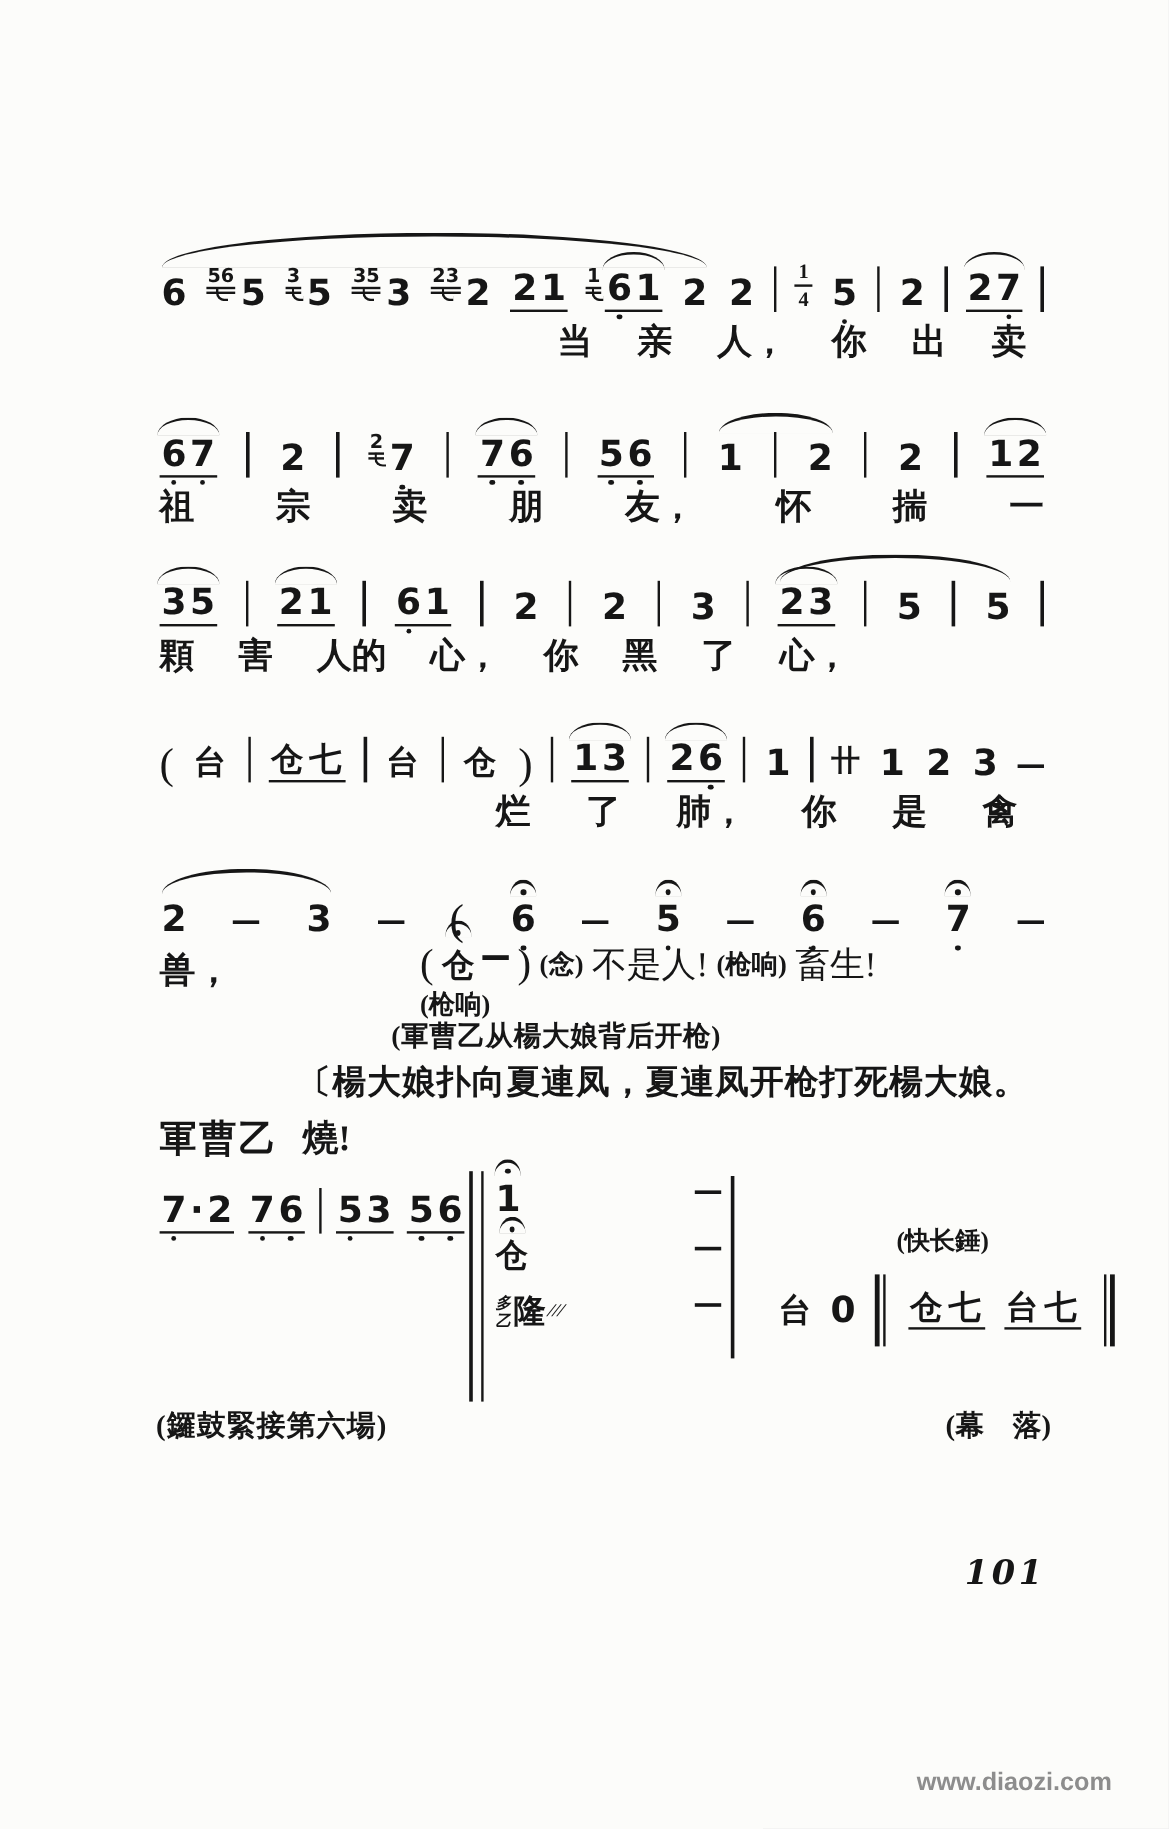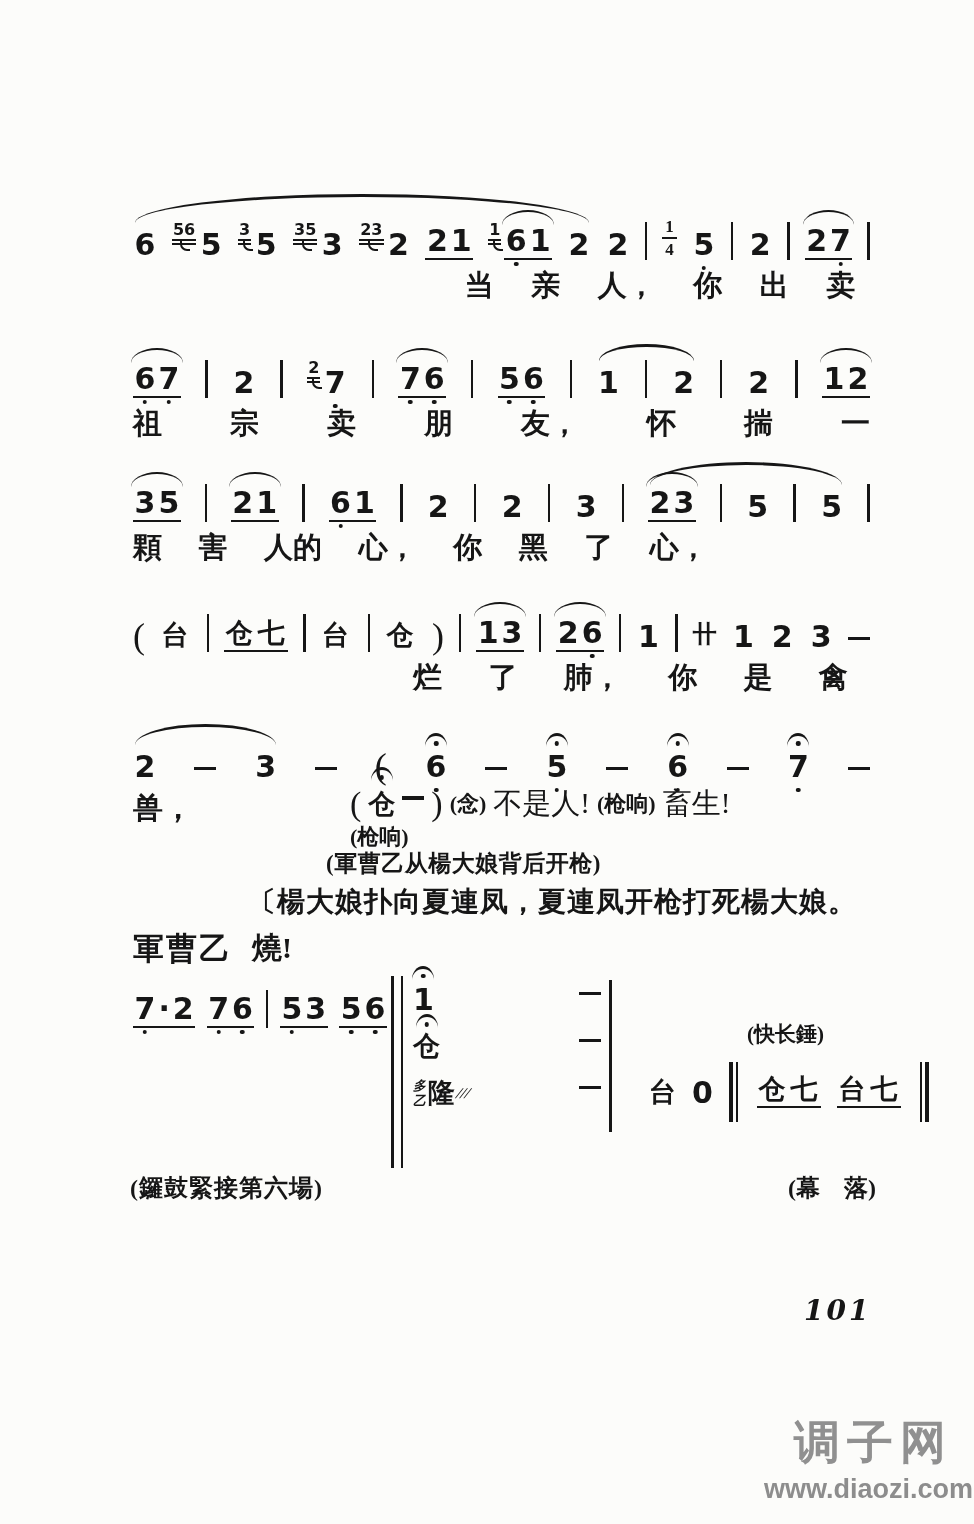--- a/index.html
+++ b/index.html
@@ -87,21 +87,21 @@
   .rt{width:2px;background:#161616;}
   .rd{display:flex;flex-direction:column;justify-content:space-between;padding:5px 0;}
   .rd b{width:5px;height:5px;border-radius:50%;background:#161616;}
   
   .footer-left{left:130px;top:1172px;font-size:24px;font-weight:700;letter-spacing:1px;}
   .footer-right{left:788px;top:1172px;font-size:24px;font-weight:700;}
   .pageno{left:804px;top:1294px;font-family:"DejaVu Serif",serif;font-style:italic;
        font-weight:700;font-size:28px;letter-spacing:3px;text-align:center;}
   .wm-cn{left:794px;top:1412px;font-size:46px;font-weight:700;color:#909090;
        letter-spacing:7px;font-family:"Liberation Sans",sans-serif;}
-  .wm-url{left:764px;top:1474px;font-size:27px;font-weight:700;color:#8d8d8d;
+  .wm-url{left:764px;top:1474px;font-size:21px;font-weight:700;color:#8d8d8d;
        font-family:"Liberation Sans",sans-serif;}
 </style>
 </head>
 <body>
 
 <div class="page">
 
   <div class="mline" id="line1">
       <div class="notes">
         <span class="tok">
@@ -581,15 +581,14 @@
             <i class="rt"></i>
             <i class="rk"></i>
           </span>
         </div>
     </div>
   </div>
 
   <span class="abs footer-left">(鑼鼓緊接第六場)</span>
   <span class="abs footer-right">(幕　落)</span>
   <span class="abs pageno">101</span>
-  <span class="abs wm-cn">调子网</span>
   <span class="abs wm-url">www.diaozi.com</span>
 </div>
 
 </body></html>

